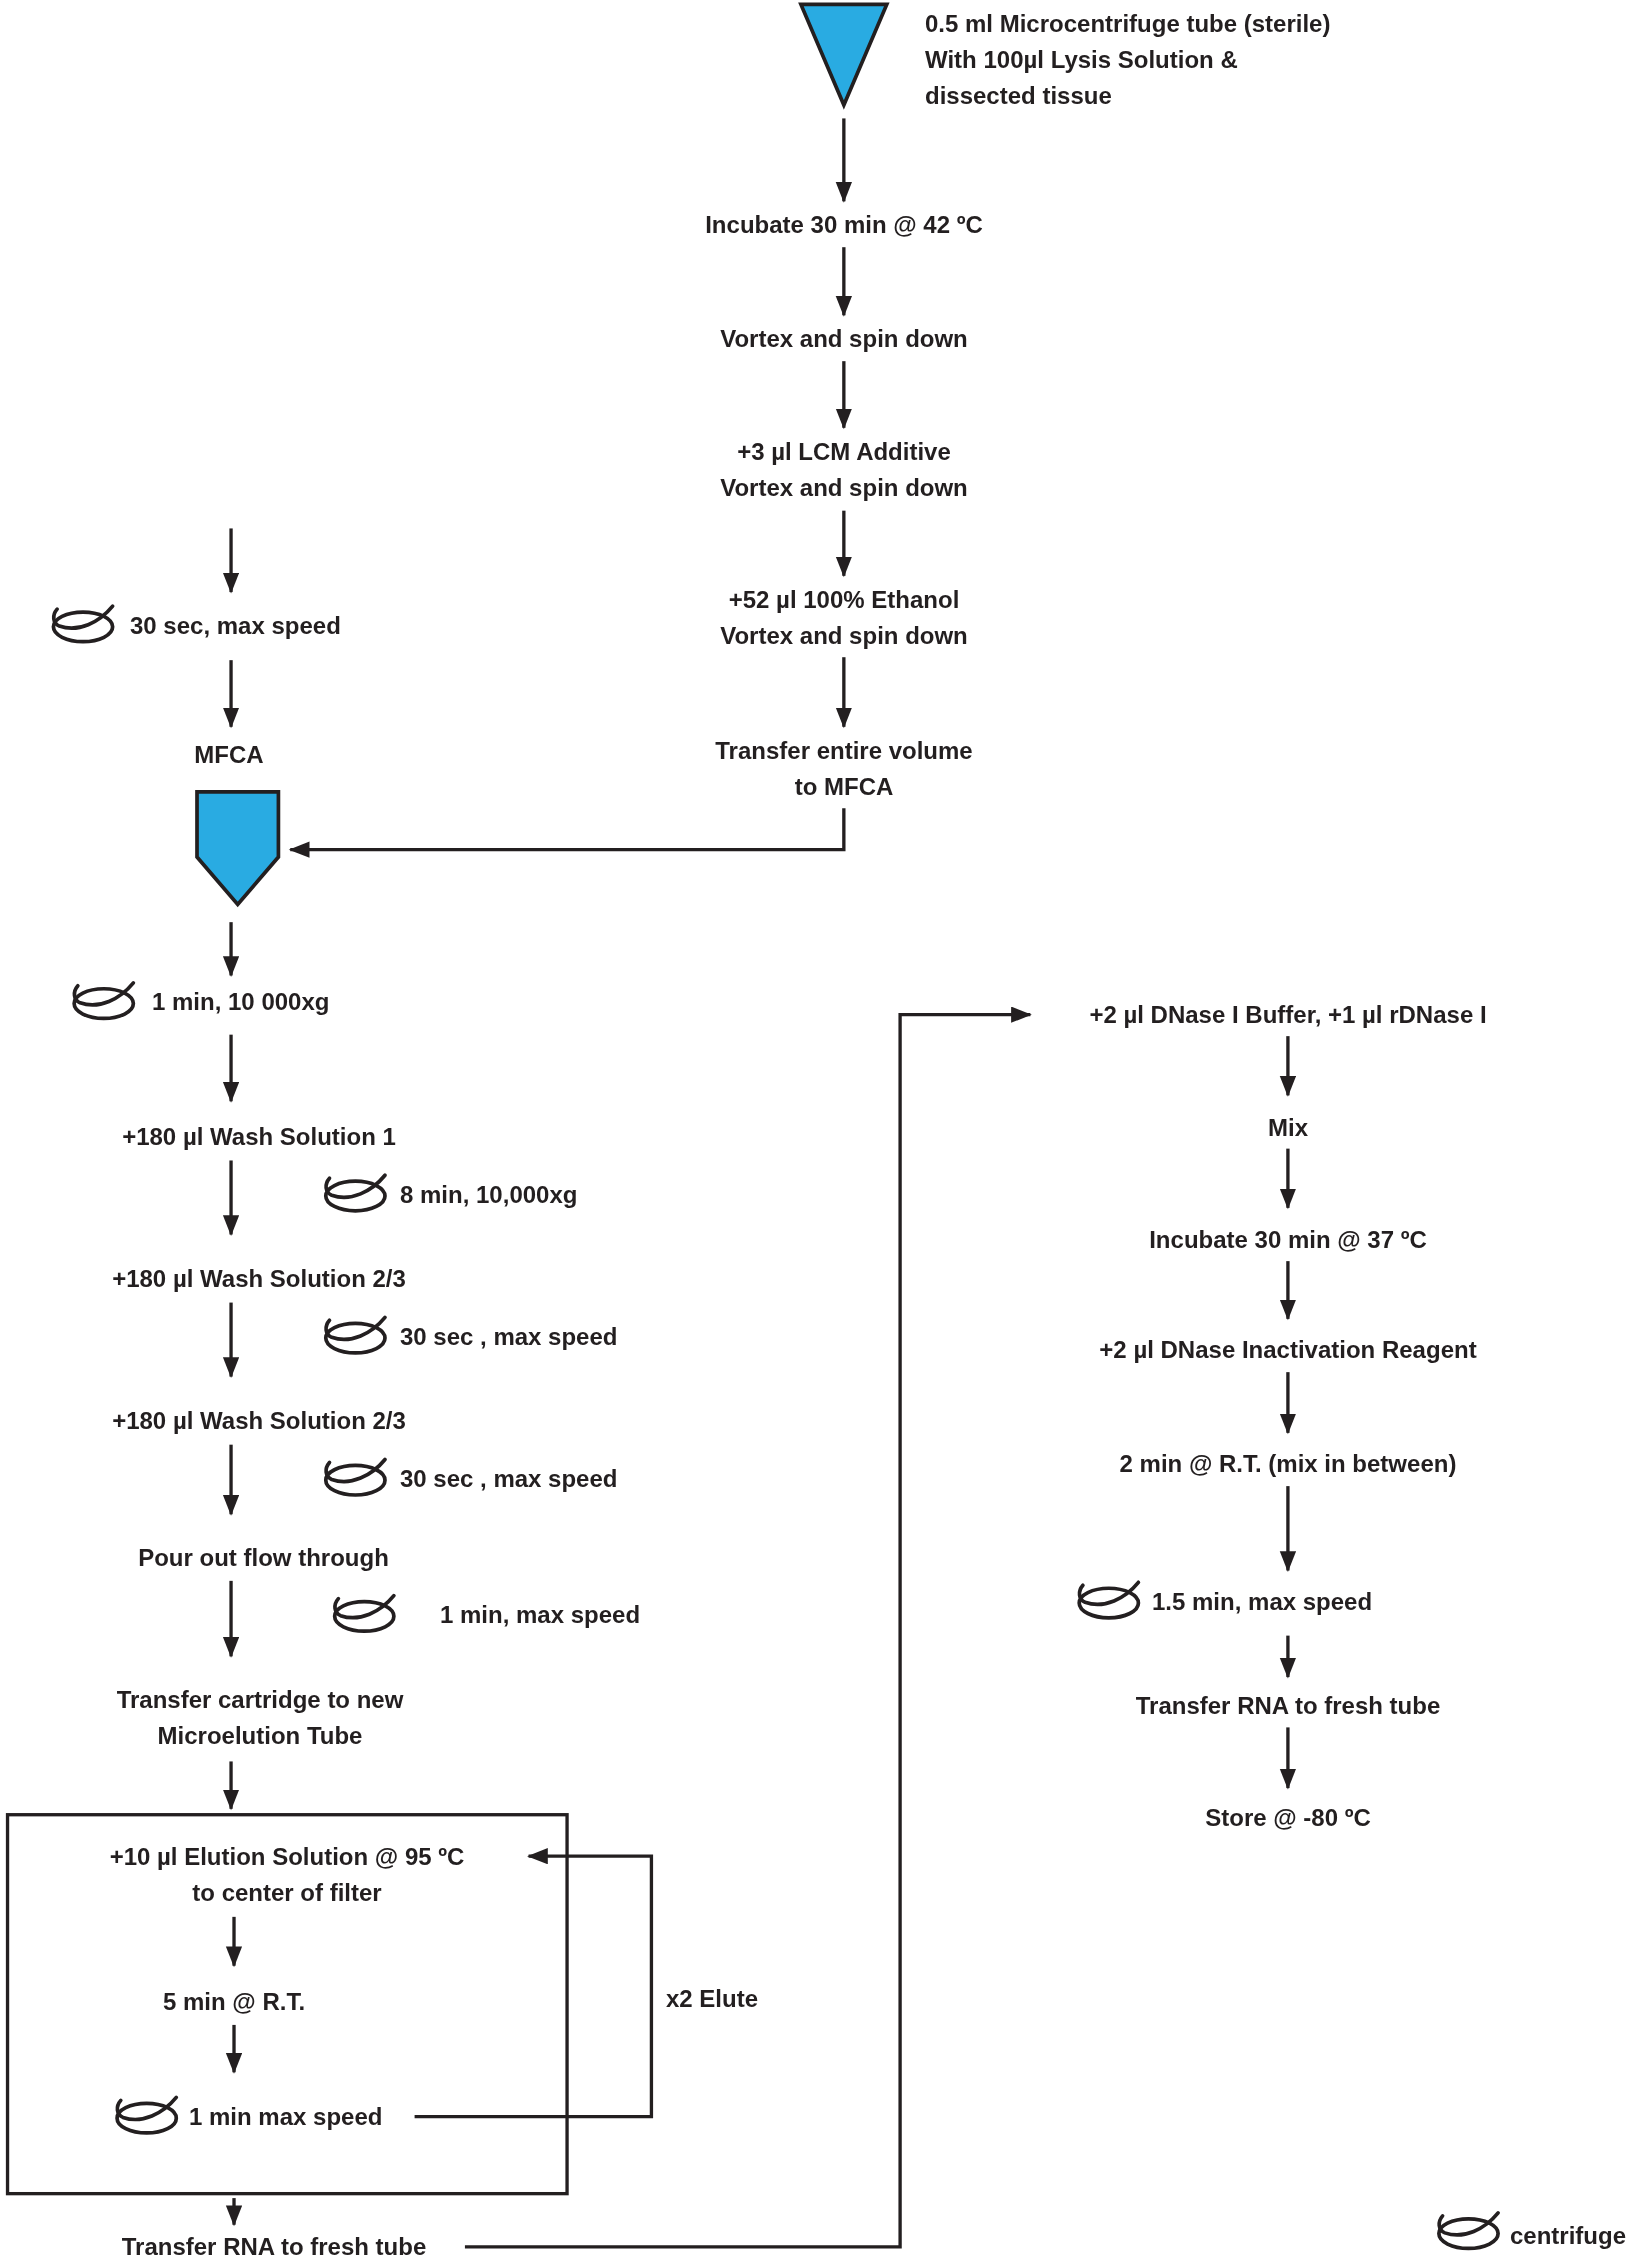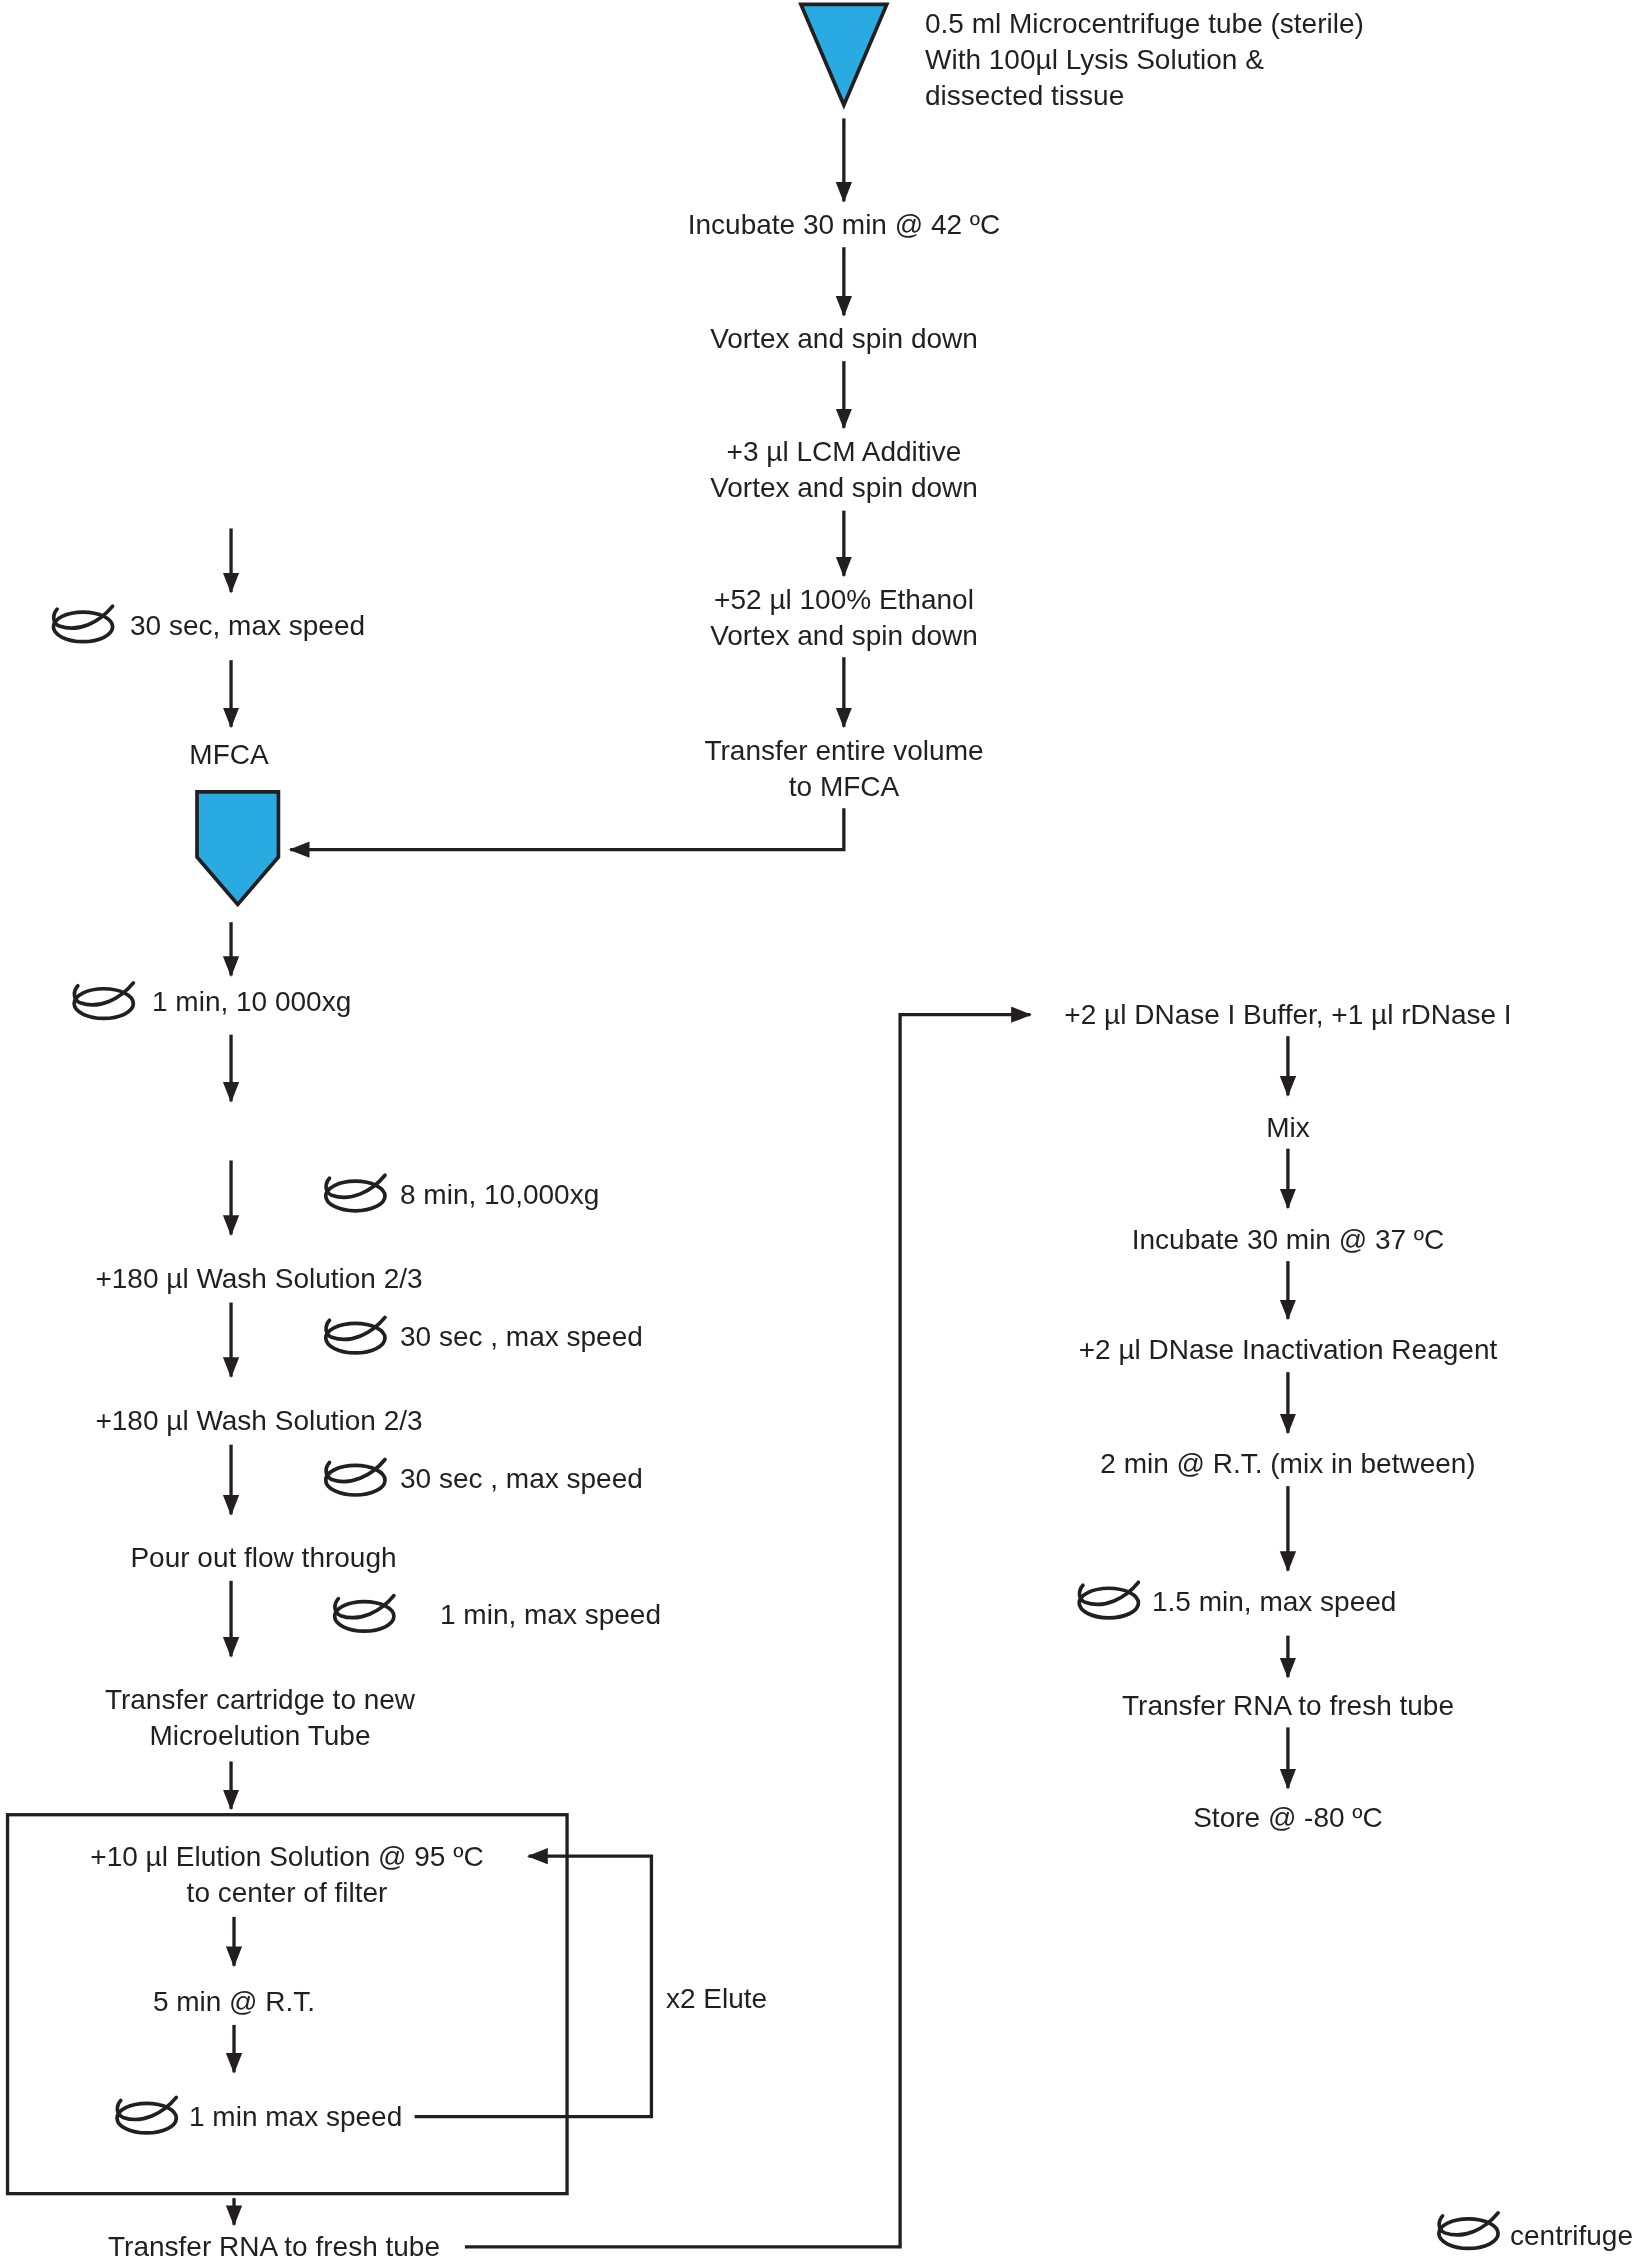--- a/index.html
+++ b/index.html
@@ -9,25 +9,26 @@
     background:#ffffff;
     font-family:"Liberation Sans", sans-serif;
     color:#231f20;
     overflow:hidden;
   }
   svg.layer{position:absolute;left:0;top:0;}
   .ln{stroke:#231f20;stroke-width:4.5;fill:none;}
   .shape{stroke:#231f20;stroke-width:5;}
   .lbl{
     position:absolute;
-    font-size:28px;
+    font-size:24px;
     line-height:36px;
     white-space:pre-line;
     text-align:center;
     color:#231f20;
+    font-weight:bold;
   }
   .lbl.left{text-align:left;}
 </style>
 </head>
 <body>
 
 <div class="canvas">
 
   <svg class="layer" width="1647" height="2261" viewBox="0 0 2225 3055">
     <defs>
@@ -97,20 +98,21 @@
   <div class="lbl" style="left:548px;top:434px;width:592px;">+3 µl LCM Additive
 Vortex and spin down</div>
   <div class="lbl" style="left:548px;top:582px;width:592px;">+52 µl 100% Ethanol
 Vortex and spin down</div>
   <div class="lbl" style="left:548px;top:733px;width:592px;">Transfer entire volume
 to MFCA</div>
 
   <div class="lbl left" style="left:130px;top:608px;">30 sec, max speed</div>
   <div class="lbl" style="left:118px;top:737px;width:222px;">MFCA</div>
   <div class="lbl left" style="left:152px;top:984px;">1 min, 10 000xg</div>
+  <div class="lbl" style="left:37px;top:1119px;width:444px;">+180 µl Wash Solution 1</div>
   <div class="lbl left" style="left:400px;top:1177px;">8 min, 10,000xg</div>
   <div class="lbl" style="left:37px;top:1261px;width:444px;">+180 µl Wash Solution 2/3</div>
   <div class="lbl left" style="left:400px;top:1319px;">30 sec , max speed</div>
   <div class="lbl" style="left:37px;top:1403px;width:444px;">+180 µl Wash Solution 2/3</div>
   <div class="lbl left" style="left:400px;top:1461px;">30 sec , max speed</div>
   <div class="lbl" style="left:37px;top:1540px;width:453px;">Pour out flow through</div>
   <div class="lbl left" style="left:406px;top:1597px;margin-left:34px;">1 min, max speed</div>
   <div class="lbl" style="left:38px;top:1682px;width:444px;">Transfer cartridge to new
 Microelution Tube</div>
 

